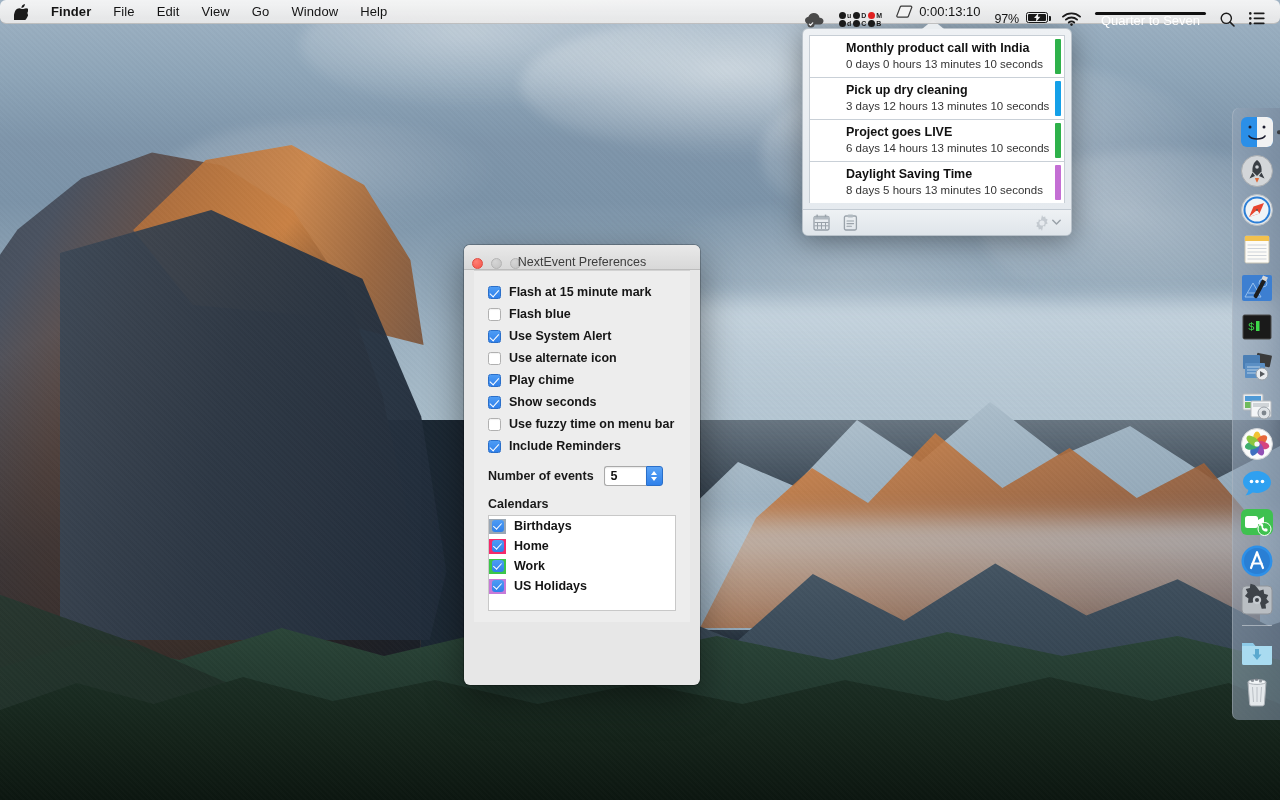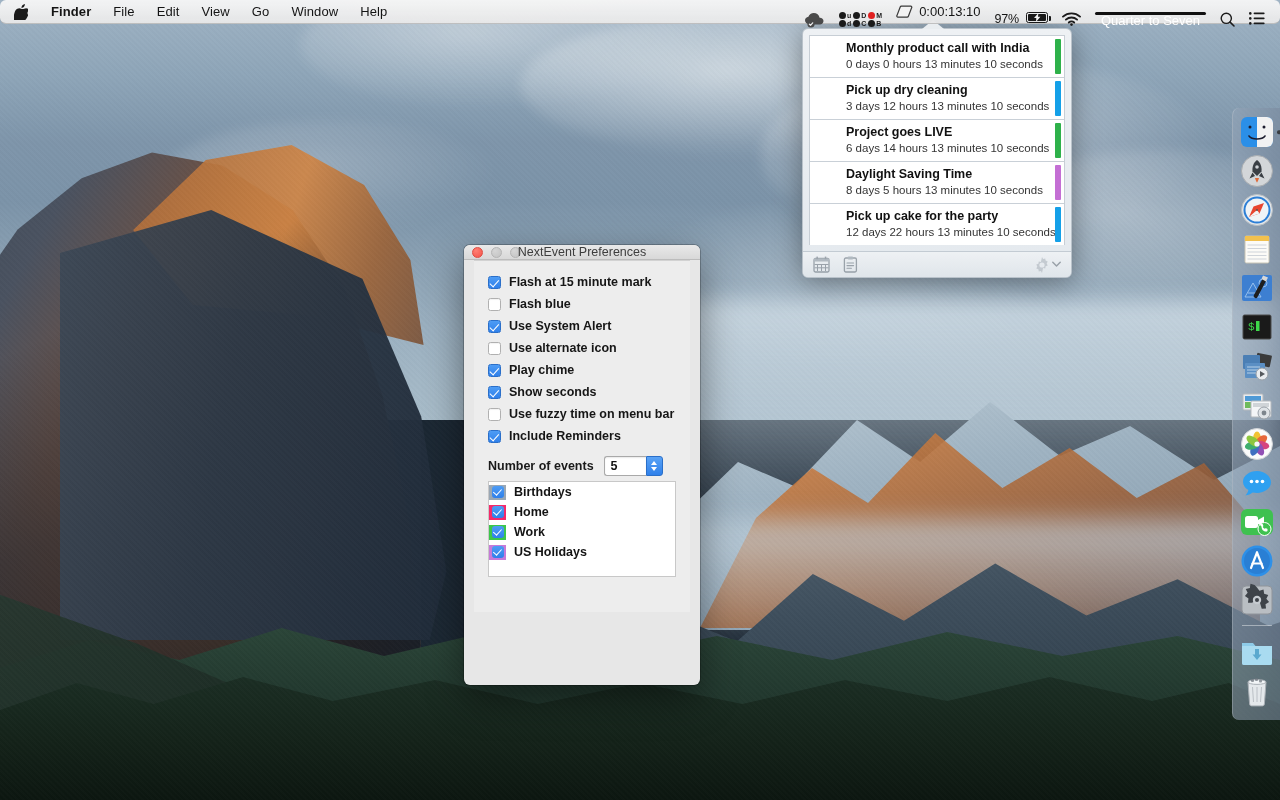--- a/index.html
+++ b/index.html
@@ -196,21 +196,21 @@
   .tb-chev { width:9px; height:7px; opacity:.55; }
 
   
   #prefs {
     position:absolute; left:464px; top:245px; width:236px; height:440px; z-index:40;
     background:#e7e7e7; border-radius:6px;
     box-shadow:0 14px 38px rgba(0,0,0,.45), 0 0 0 1px rgba(0,0,0,.22);
     overflow:hidden; font-size:12.5px; color:#1a1a1a;
   }
   .win-title {
-    height:15px; display:flex; align-items:center; position:relative;
+    height:25px; display:flex; align-items:flex-end; position:relative;
     background:linear-gradient(180deg,#e9e9e9,#d8d8d8);
     border-bottom:1px solid #bcbcbc;
   }
   .tl-group { display:flex; gap:8px; padding-left:8px; }
   .tl { width:11px; height:11px; border-radius:50%; }
   .tl.close { background:radial-gradient(circle at 35% 30%, #ff8074, #f4534a); border:.5px solid #df4b41; }
   .tl.min, .tl.max { background:radial-gradient(circle at 35% 30%, #d6d6d6, #c2c2c2); border:.5px solid #b4b4b4; }
   .win-title-text {
     position:absolute; left:0; right:0; text-align:center;
     font-size:12.5px; color:#3d3d3d; pointer-events:none;
@@ -474,27 +474,20 @@
       </div>
 
       <div class="ev-row">
         <div class="ev-text">
           <div class="ev-title">Daylight Saving Time</div>
           <div class="ev-sub">8 days 5 hours 13 minutes 10 seconds</div>
         </div>
         <div class="ev-bar" style="background:#c46fd4"></div>
       </div>
 
-      <div class="ev-row">
-        <div class="ev-text">
-          <div class="ev-title">Pick up cake for the party</div>
-          <div class="ev-sub">12 days 22 hours 13 minutes 10 seconds</div>
-        </div>
-        <div class="ev-bar" style="background:#14a0e8"></div>
-      </div>
 
     </div>
 
     <div class="pop-toolbar">
       <svg class="tb-icon" viewBox="0 0 17 17">
         <rect x="1" y="2.5" width="15" height="13.5" rx="1.4" fill="none" stroke="#6b7680" stroke-width="1.3"></rect>
         <rect x="1" y="2.5" width="15" height="3" fill="#8e9aa4"></rect>
         <g stroke="#6b7680" stroke-width="1">
           <line x1="4.5" y1="8" x2="4.5" y2="15"></line>
             <line x1="8.5" y1="8" x2="8.5" y2="15"></line>
@@ -580,20 +573,21 @@
       <span class="num-lbl">Number of events</span>
       <span class="stepper-wrap">
         <span class="num-field">5</span>
         <span class="stepper">
           <i class="st-arrow st-up"></i>
           <i class="st-arrow st-down"></i>
         </span>
       </span>
     </div>
 
+    <div class="cal-hdr">Calendars</div>
 
     <div class="cal-list">
       <div class="cal-row">
         <span class="cal-swatch" style="background:#9aa7b4">
           <i class="cal-chk"></i>
         </span>
         <span class="cal-name">Birthdays</span>
       </div>
       <div class="cal-row">
         <span class="cal-swatch" style="background:#f5296b">

